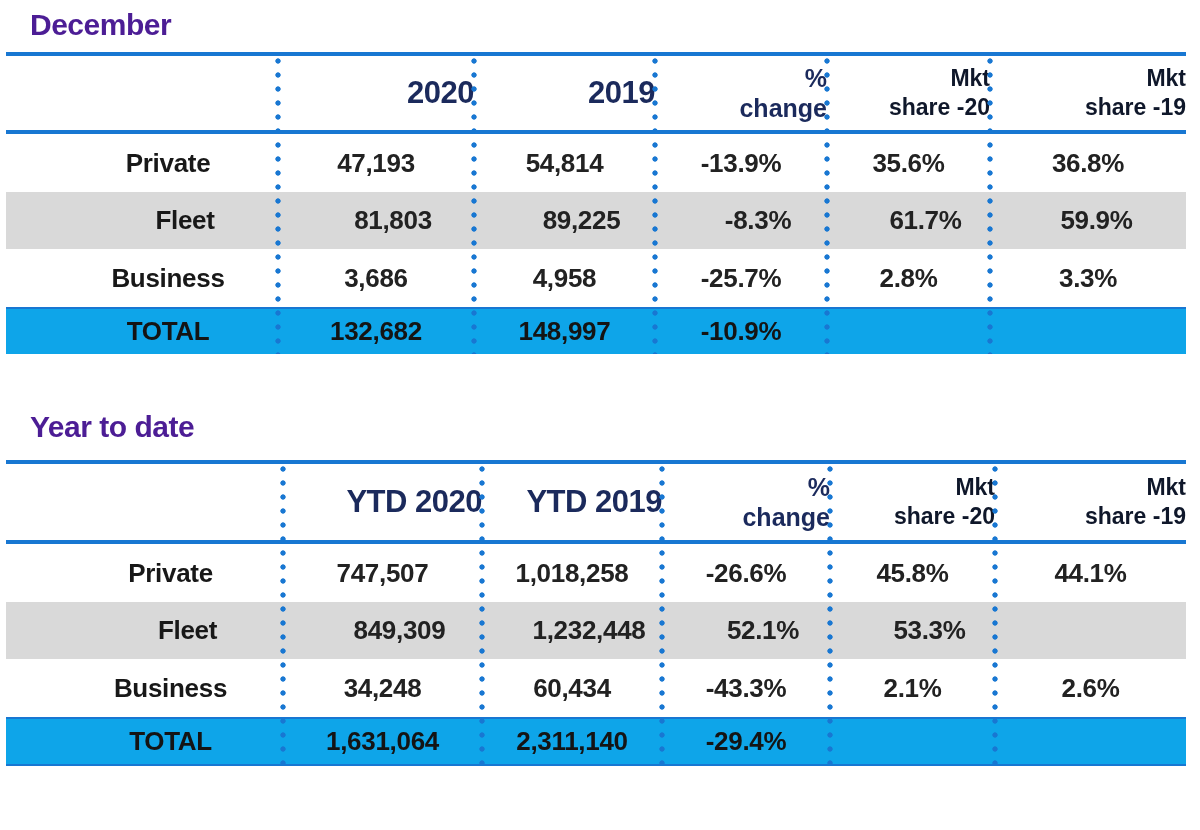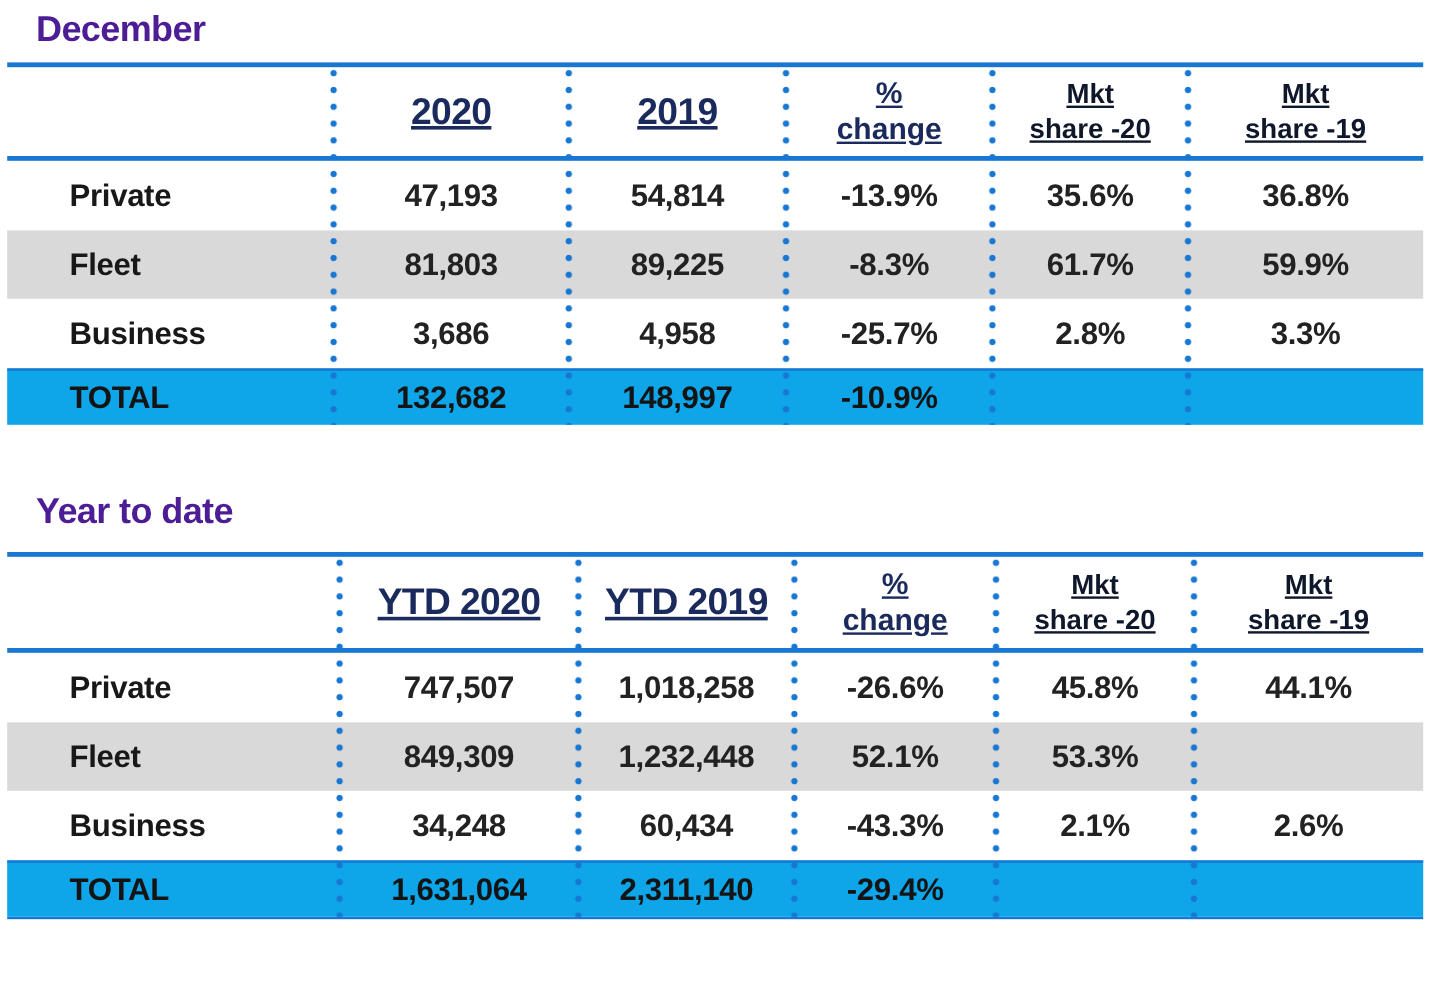--- a/index.html
+++ b/index.html
@@ -16,30 +16,30 @@
 
   .tbl{position:relative;width:1180px;border-top:4px solid #1877d2;}
   .tbl.has-bottom{border-bottom:2px solid #1877d2;}
 
   .grid{display:grid;grid-template-columns:var(--cols);align-items:center;}
   .t1{--cols:272px 196px 181px 172px 163px 1fr;}
   .t2{--cols:277px 199px 180px 168px 165px 1fr;}
 
   .hdr-row{height:74px;border-bottom:4px solid #1877d2;}
   .t2 .hdr-row{height:76px;}
-  .hdr-cell{text-align:center;line-height:1.12;text-decoration:underline;}
+  .hdr-cell{text-align:right;line-height:1.12;}
   .hdr-year{font-size:31px;font-weight:bold;color:#1b2a5c;letter-spacing:-0.5px;}
   .hdr-pct{font-size:25px;font-weight:bold;color:#1b2a5c;line-height:1.2;}
   .hdr-mkt{font-size:23px;font-weight:bold;color:#0f172a;line-height:1.25;}
 
   .data-row{height:58px;position:relative;z-index:1;}
-  .data-row.zebra{background:#d9d9d9;height:57px;}
+  .data-row.zebra{background:#d9d9d9;height:57px;padding-left:17px;}
   .total-row{height:45px;background:#0ea5e9;border-top:2px solid #1877d2;position:relative;z-index:1;}
 
-  .cell-label{font-size:26px;font-weight:bold;color:#181818;padding-left:52px;letter-spacing:-0.3px;}
+  .cell-label{font-size:26px;font-weight:bold;color:#181818;padding-left:52px;letter-spacing:-0.3px;text-align:center;}
   .cell-num{font-size:26px;color:#222222;text-align:center;letter-spacing:-0.3px;font-weight:bold;}
   .total-row .cell-num,.total-row .cell-label{font-weight:bold;color:#141414;}
 
   
   .vsep{position:absolute;top:0;bottom:0;width:6px;z-index:2;pointer-events:none;
     background-image:radial-gradient(circle at 3px 5px,#1877d2 2.3px,rgba(255,255,255,0) 3px);
     background-size:6px 14px;background-repeat:repeat-y;}
   .t1 .vsep-1{left:269px;} .t1 .vsep-2{left:465px;} .t1 .vsep-3{left:646px;}
   .t1 .vsep-4{left:818px;} .t1 .vsep-5{left:981px;}
   .t2 .vsep-1{left:274px;} .t2 .vsep-2{left:473px;} .t2 .vsep-3{left:653px;}

